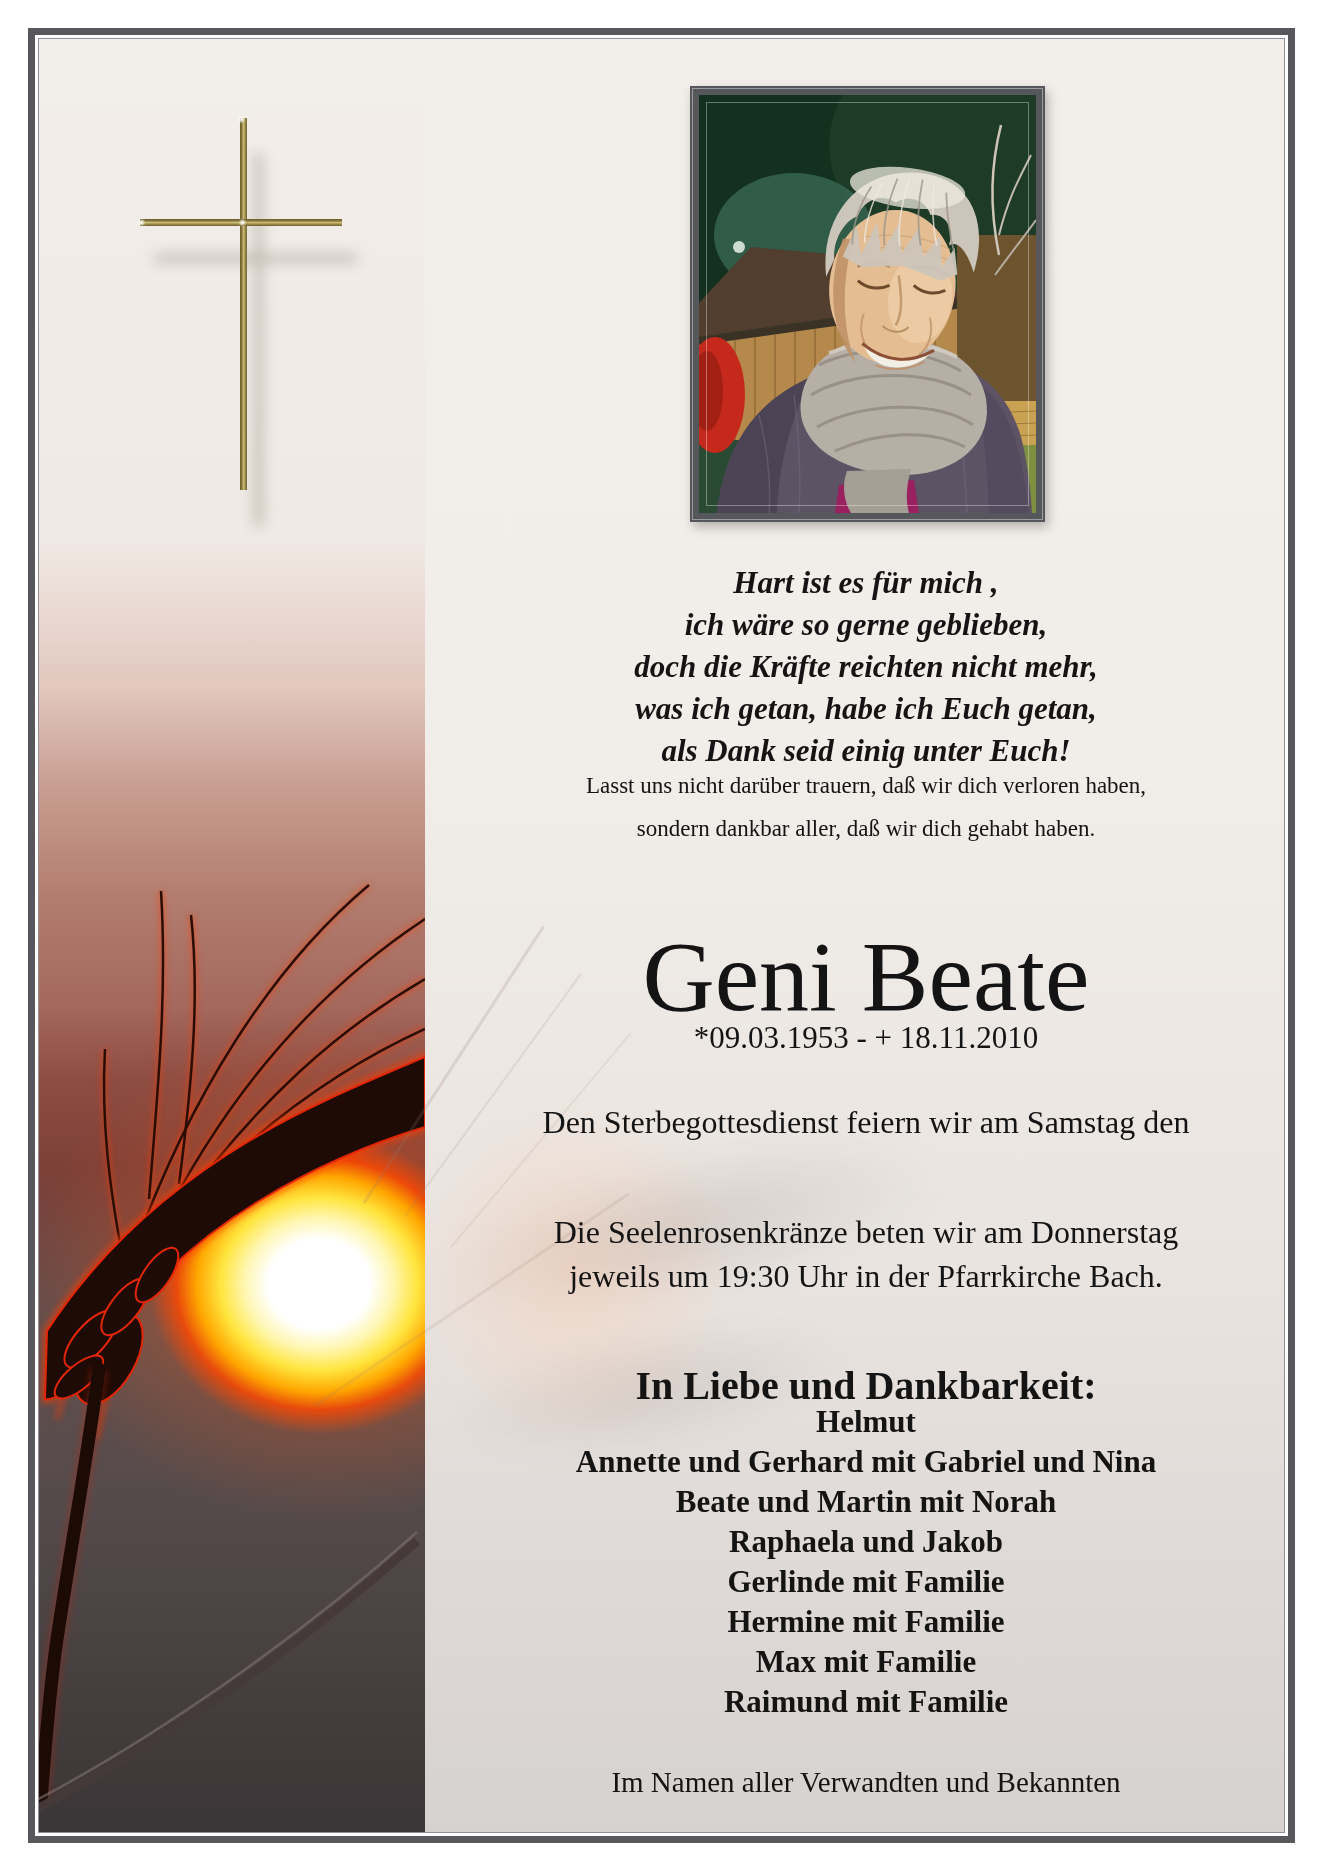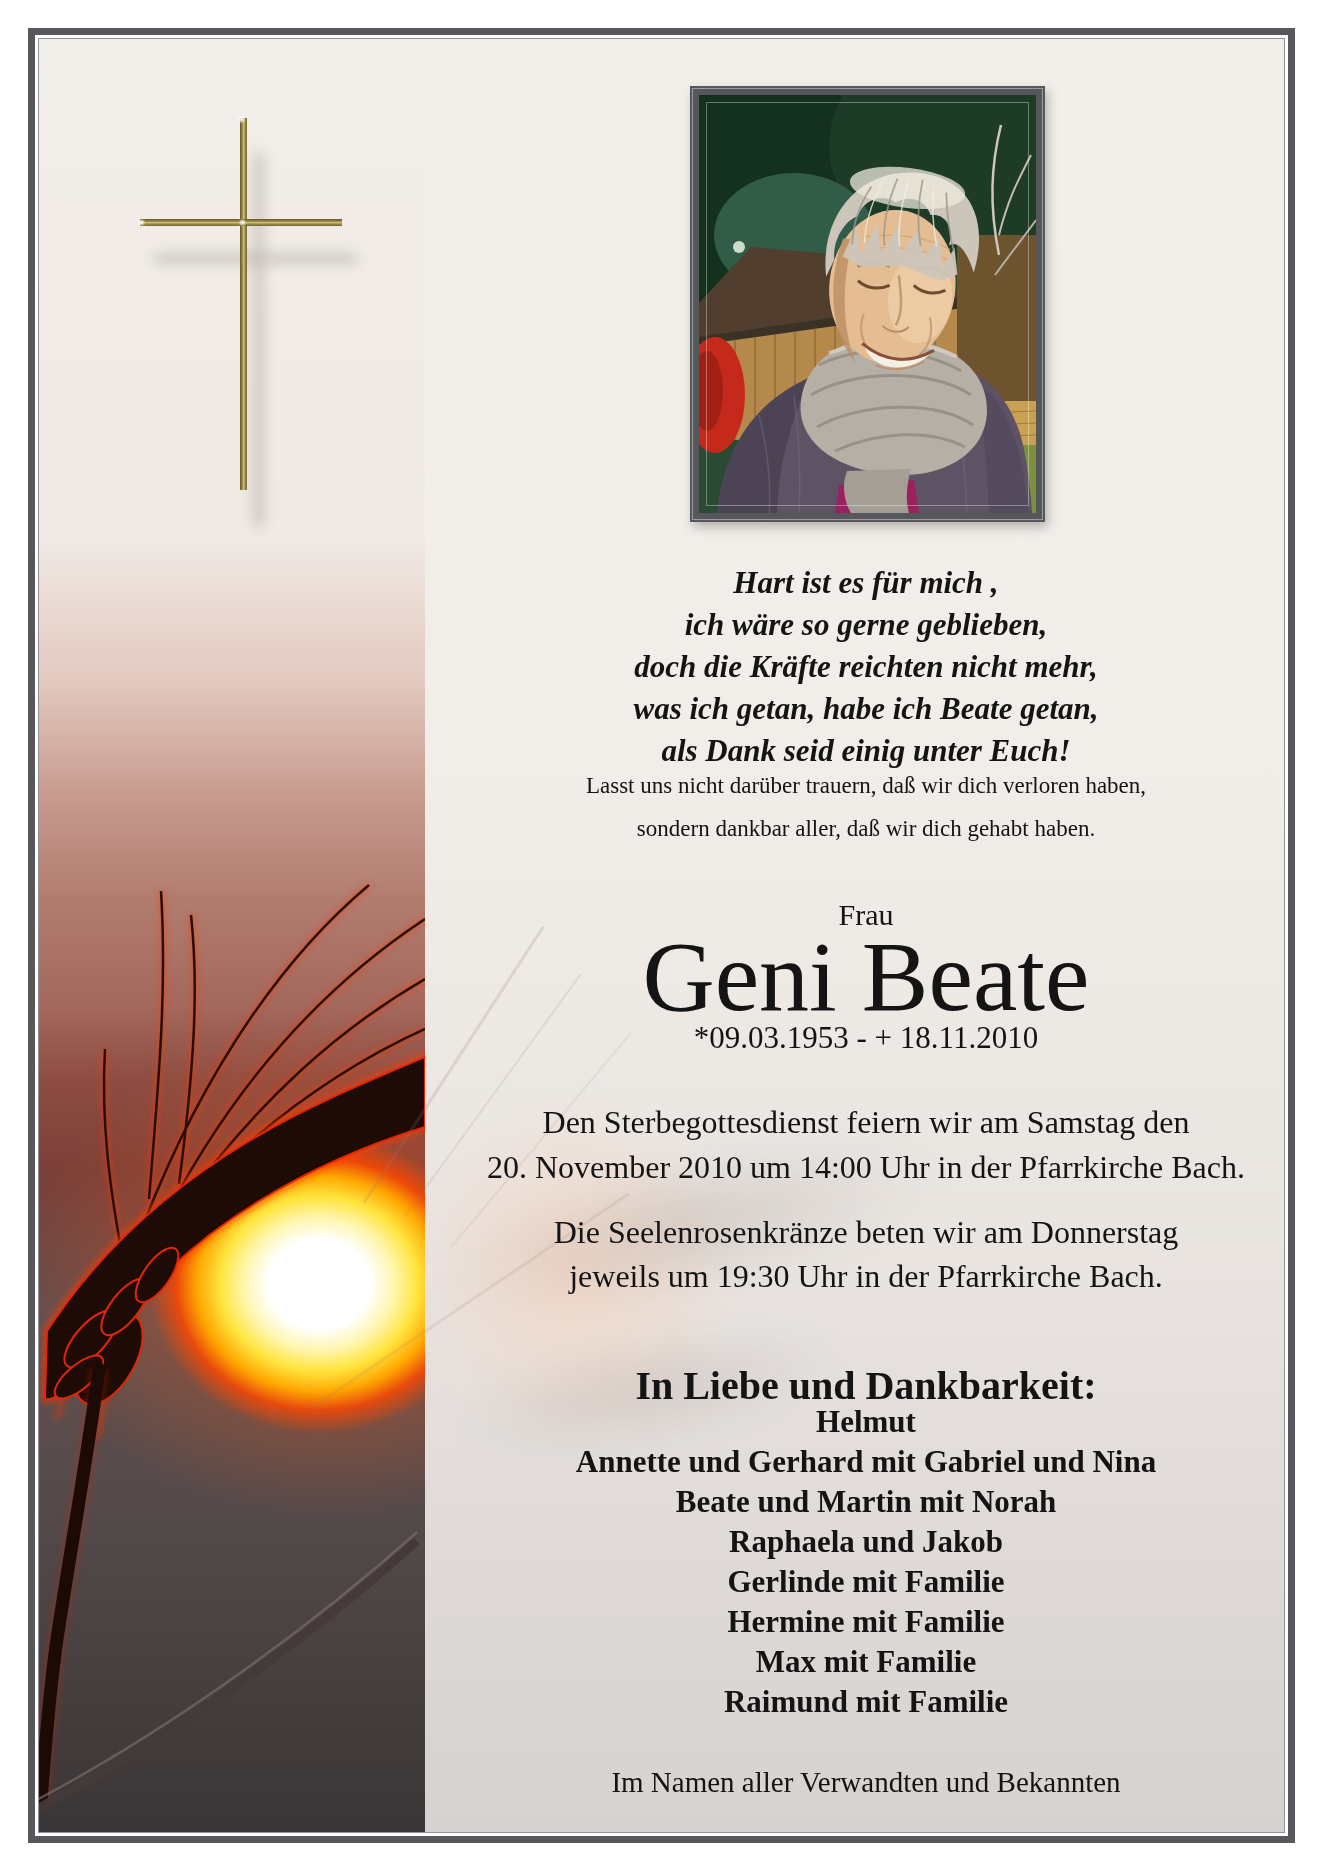--- a/index.html
+++ b/index.html
@@ -236,36 +236,34 @@
       </g>
       <rect x="7.5" y="7.5" width="322" height="403" fill="none" stroke="rgba(255,255,255,.35)"></rect>
     </svg>
     <div class="frame-line"></div>
   </div>
 
   <div class="tb poem">
     <div>Hart ist es für mich ,</div>
     <div>ich wäre so gerne geblieben,</div>
     <div>doch die Kräfte reichten nicht mehr,</div>
-    <div>was ich getan, habe ich Beate getan,</div>
+    <div>was ich getan, habe ich Euch getan,</div>
     <div>als Dank seid einig unter Euch!</div>
   </div>
 
   <div class="tb consolation">
     <div>Lasst uns nicht darüber trauern, daß wir dich verloren haben,</div>
     <div>sondern dankbar aller, daß wir dich gehabt haben.</div>
   </div>
 
-  <div class="tb salutation">Frau</div>
   <div class="tb name">Geni Beate</div>
   <div class="tb dates">*09.03.1953 - + 18.11.2010</div>
 
   <div class="tb funeral">
     <div>Den Sterbegottesdienst feiern wir am Samstag den</div>
-    <div>20. November 2010 um 14:00 Uhr in der Pfarrkirche Bach.</div>
   </div>
 
   <div class="tb rosary">
     <div>Die Seelenrosenkränze beten wir am Donnerstag</div>
     <div>jeweils um 19:30 Uhr in der Pfarrkirche Bach.</div>
   </div>
 
   <div class="tb mourners-heading">In Liebe und Dankbarkeit:</div>
 
   <div class="tb mourners">

